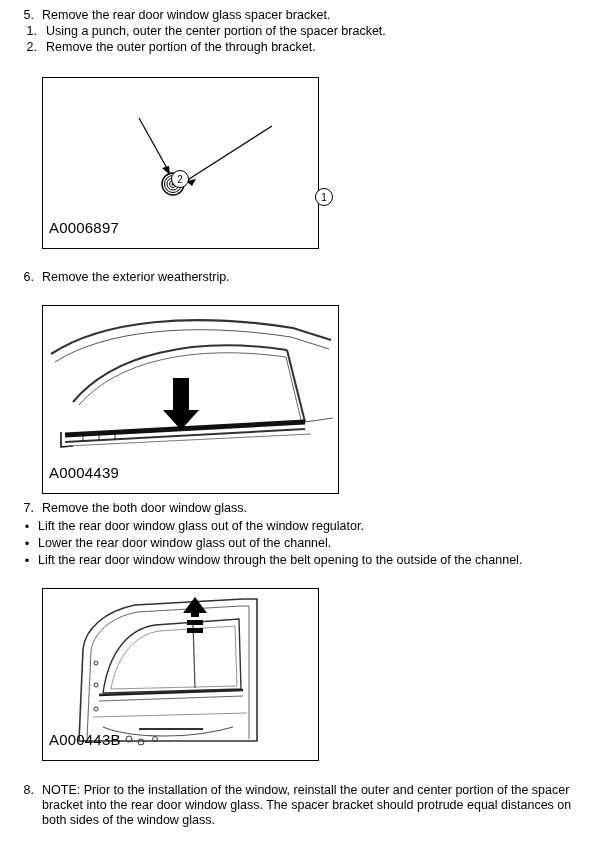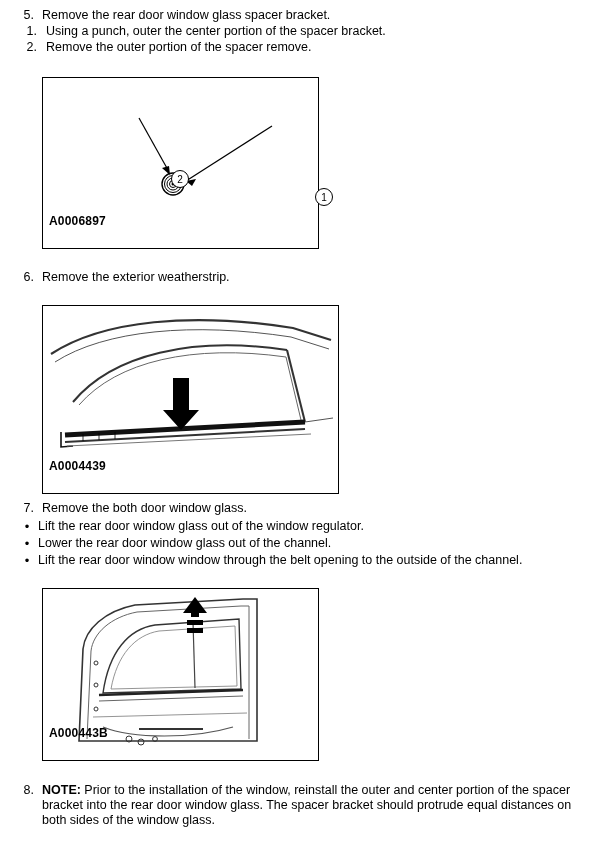--- a/index.html
+++ b/index.html
@@ -75,40 +75,39 @@
   }
   .figure {
     border: 1px solid #000;
     position: relative;
     background: #ffffff;
     box-sizing: border-box;
   }
   .fig-id {
     position: absolute;
     left: 6px;
-    bottom: 20px;
-    font-size: 12px;
+    bottom: 12px;
+    font-size: 15px;
     font-family: "Liberation Sans", sans-serif;
     letter-spacing: 0.2px;
-    font-weight: bold;
   }
   .callout {
     position: absolute;
     width: 18px;
     height: 18px;
     border: 1px solid #000;
     border-radius: 50%;
     font-size: 10px;
     line-height: 17px;
     text-align: center;
     background: #fff;
     box-sizing: border-box;
   }
   .note-label {
-    font-weight: bold;
+    font-weight: normal;
   }
   svg { display: block; }
 
   
   #step5 { position: absolute; left: 16px; top: 8px; width: 580px; }
   #fig1  { position: absolute; left: 42px; top: 77px; width: 277px; height: 172px; }
   #step6 { position: absolute; left: 16px; top: 270px; width: 580px; }
   #fig2  { position: absolute; left: 42px; top: 305px; width: 297px; height: 189px; }
   #step7 { position: absolute; left: 16px; top: 501px; width: 580px; }
   #fig3  { position: absolute; left: 42px; top: 588px; width: 277px; height: 173px; text-align: center; }
@@ -124,21 +123,21 @@
       <div class="step-num">5.</div>
       <div class="step-body">Remove the rear door window glass spacer bracket.</div>
     </div>
     <ul class="substeps">
       <li class="substep">
         <div class="substep-num">1.</div>
         <div>Using a punch, outer the center portion of the spacer bracket.</div>
       </li>
       <li class="substep">
         <div class="substep-num">2.</div>
-        <div>Remove the outer portion of the spacer remove.</div>
+        <div>Remove the outer portion of the through bracket.</div>
       </li>
     </ul>
   </div>
 
   <div id="fig1" class="figure">
     <svg width="275" height="170" viewBox="0 0 275 170">
 
       <line x1="229" y1="48" x2="143" y2="103" stroke="#000" stroke-width="1.2"></line>
       <polygon points="143,103 153,101 149,108" fill="#000"></polygon>
 

